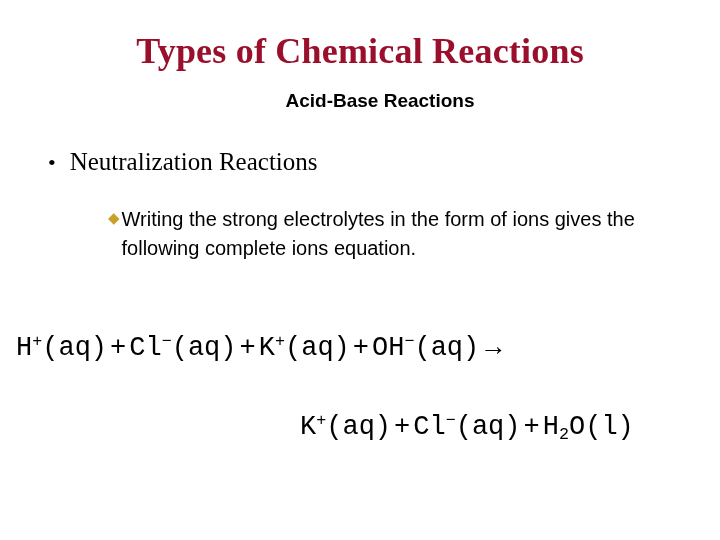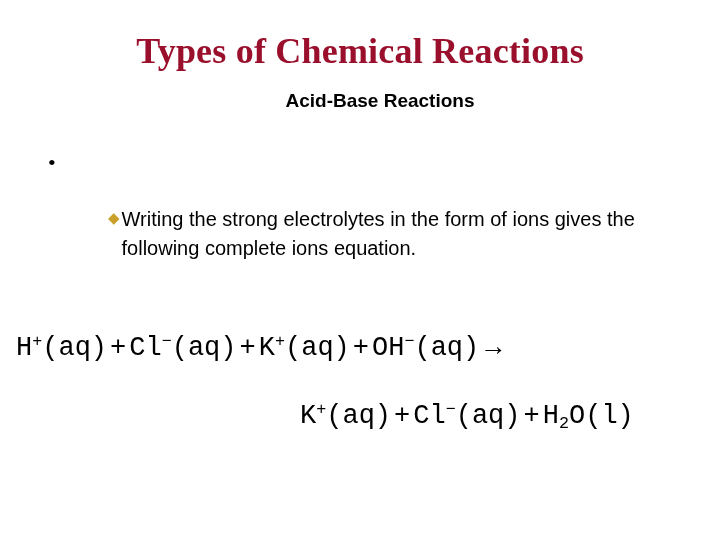--- a/index.html
+++ b/index.html
@@ -90,21 +90,21 @@
     font-style: italic;
     color: #000000;
     white-space: nowrap;
   }
   .eq-line1 {
     top: 332px;
     left: 16px;
     font-size: 27px;
   }
   .eq-line2 {
-    top: 400px;
+    top: 411px;
     left: 300px;
     font-size: 27px;
   }
   .eq sup, .eq sub {
     font-size: 0.62em;
     font-style: normal;
   }
   .eq sup { vertical-align: 0.55em; }
   .eq sub { vertical-align: -0.28em; }
   .eq .rm { font-style: normal; }
@@ -115,20 +115,21 @@
 <body>
 
 <div class="slide">
 
   <div class="title">Types of Chemical Reactions</div>
 
   <div class="subtitle">Acid-Base Reactions</div>
 
   <div class="bullet-l1">
     <span class="marker">•</span>
+    <span class="text">Neutralization Reactions</span>
   </div>
 
   <div class="bullet-l2">
     <span class="marker">◆</span>
     <span class="text">Writing the strong electrolytes in the form of ions gives the following complete ions equation.</span>
   </div>
 
   <div class="equation eq eq-line1">
     <span class="rm">H</span><sup>+</sup><span class="rm">(aq)</span><span class="op">+</span><span class="rm">Cl</span><sup>−</sup><span class="rm">(aq)</span><span class="op">+</span><span class="rm">K</span><sup>+</sup><span class="rm">(aq)</span><span class="op">+</span><span class="rm">OH</span><sup>−</sup><span class="rm">(aq)</span><span class="arrow">→</span>
   </div>

